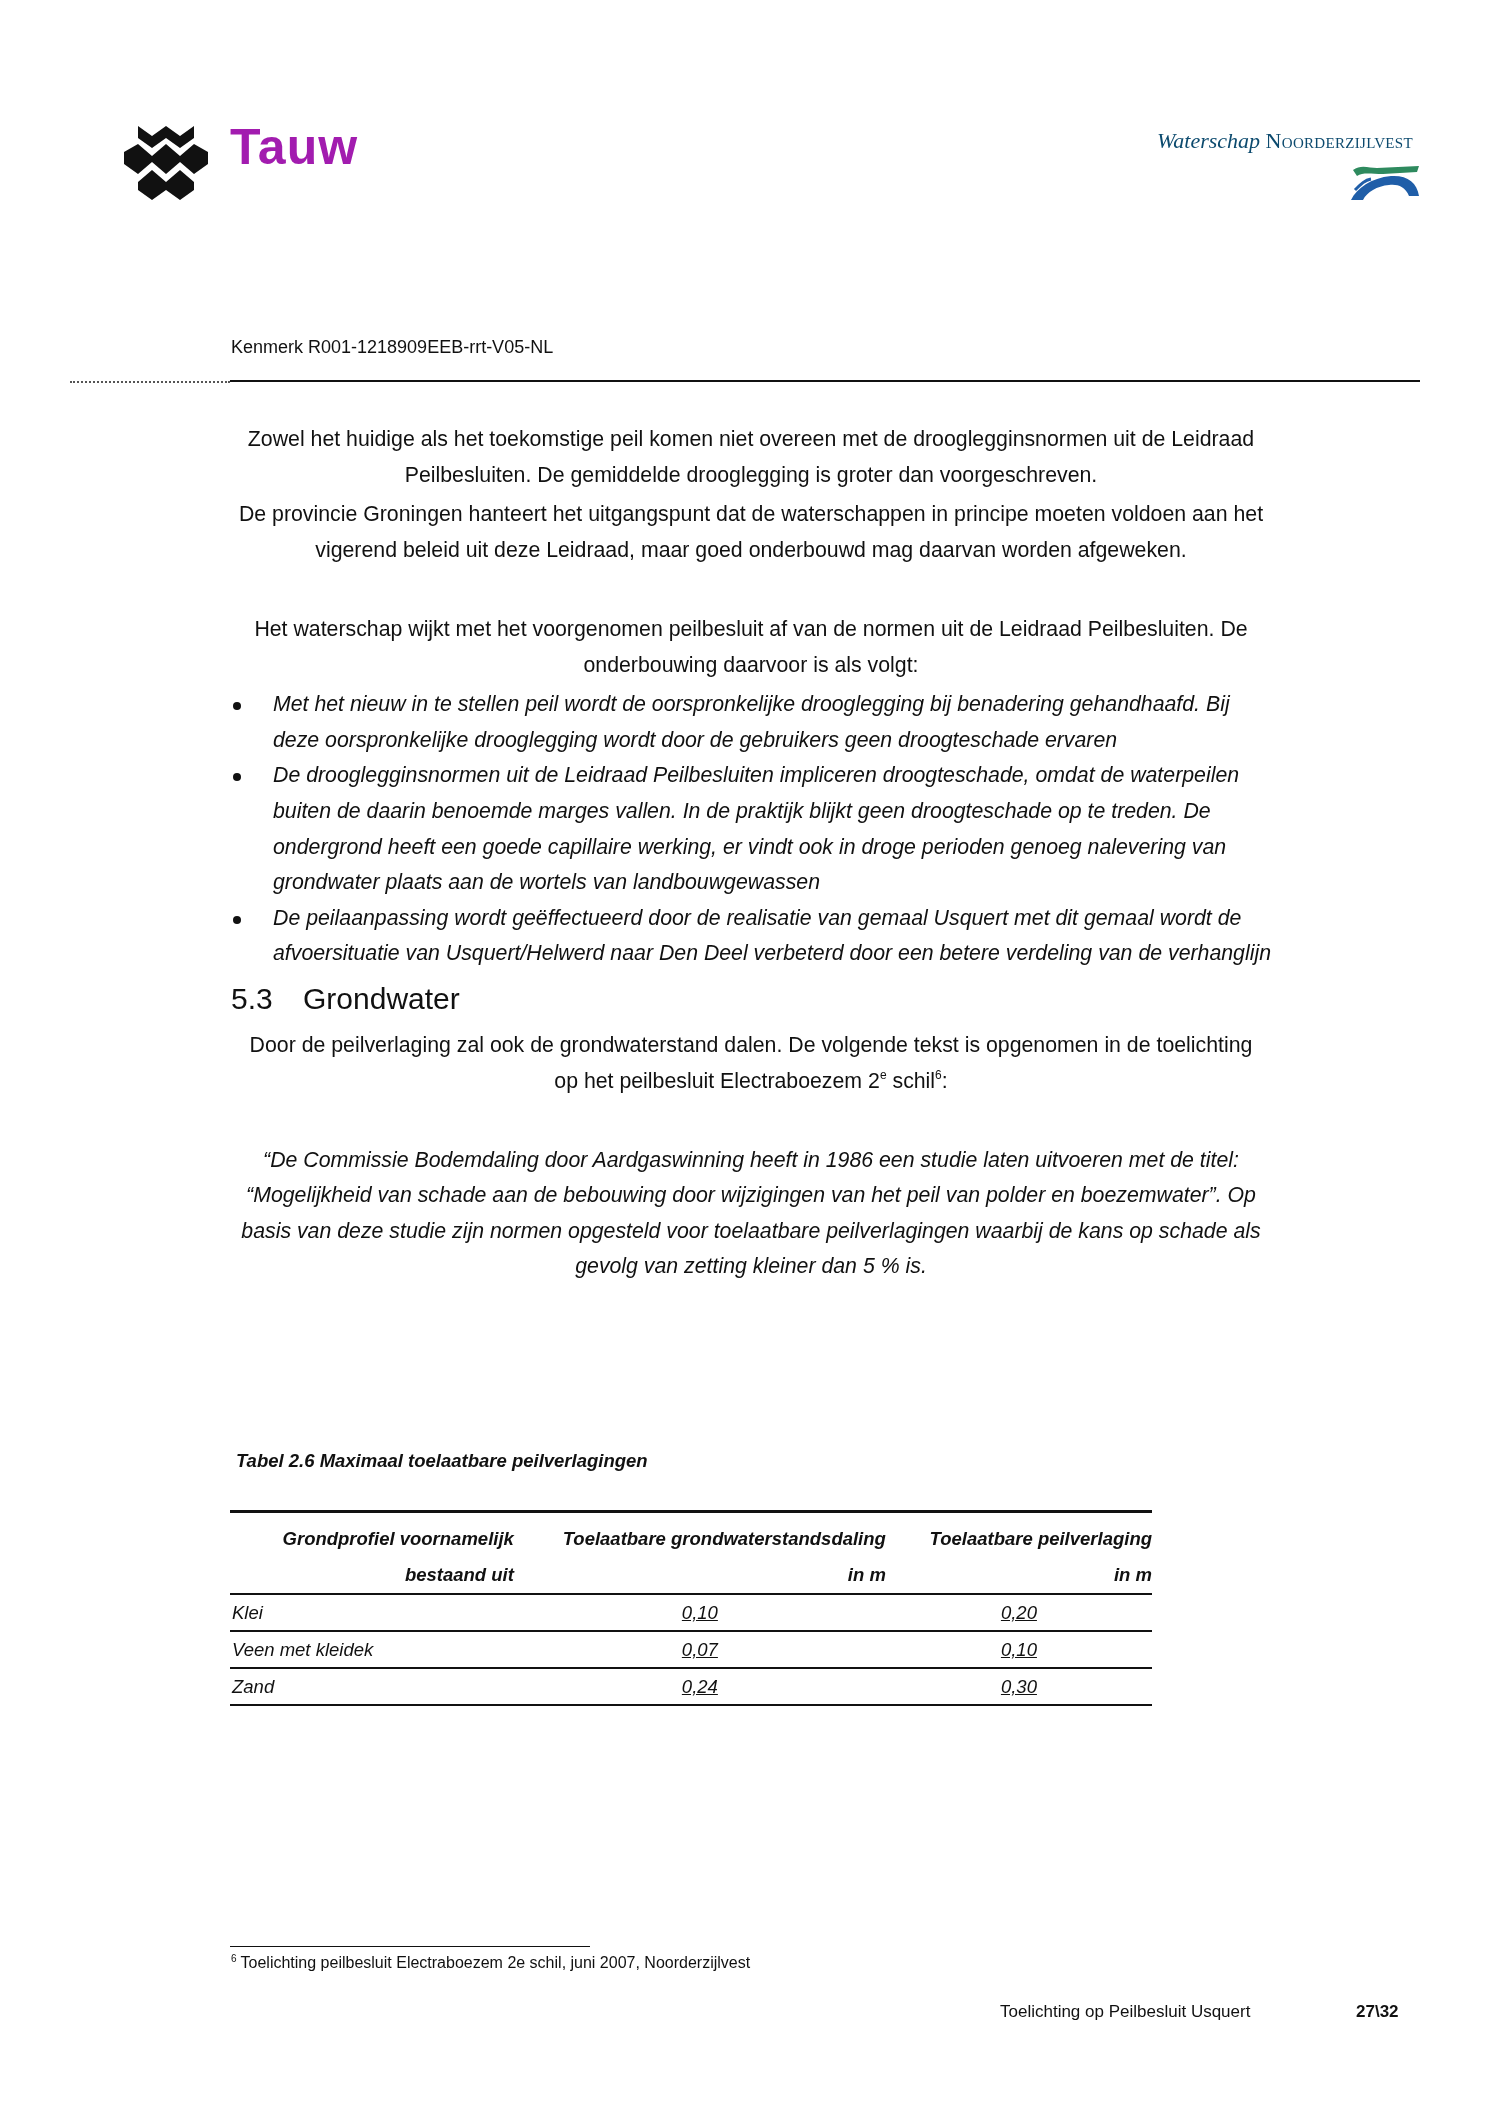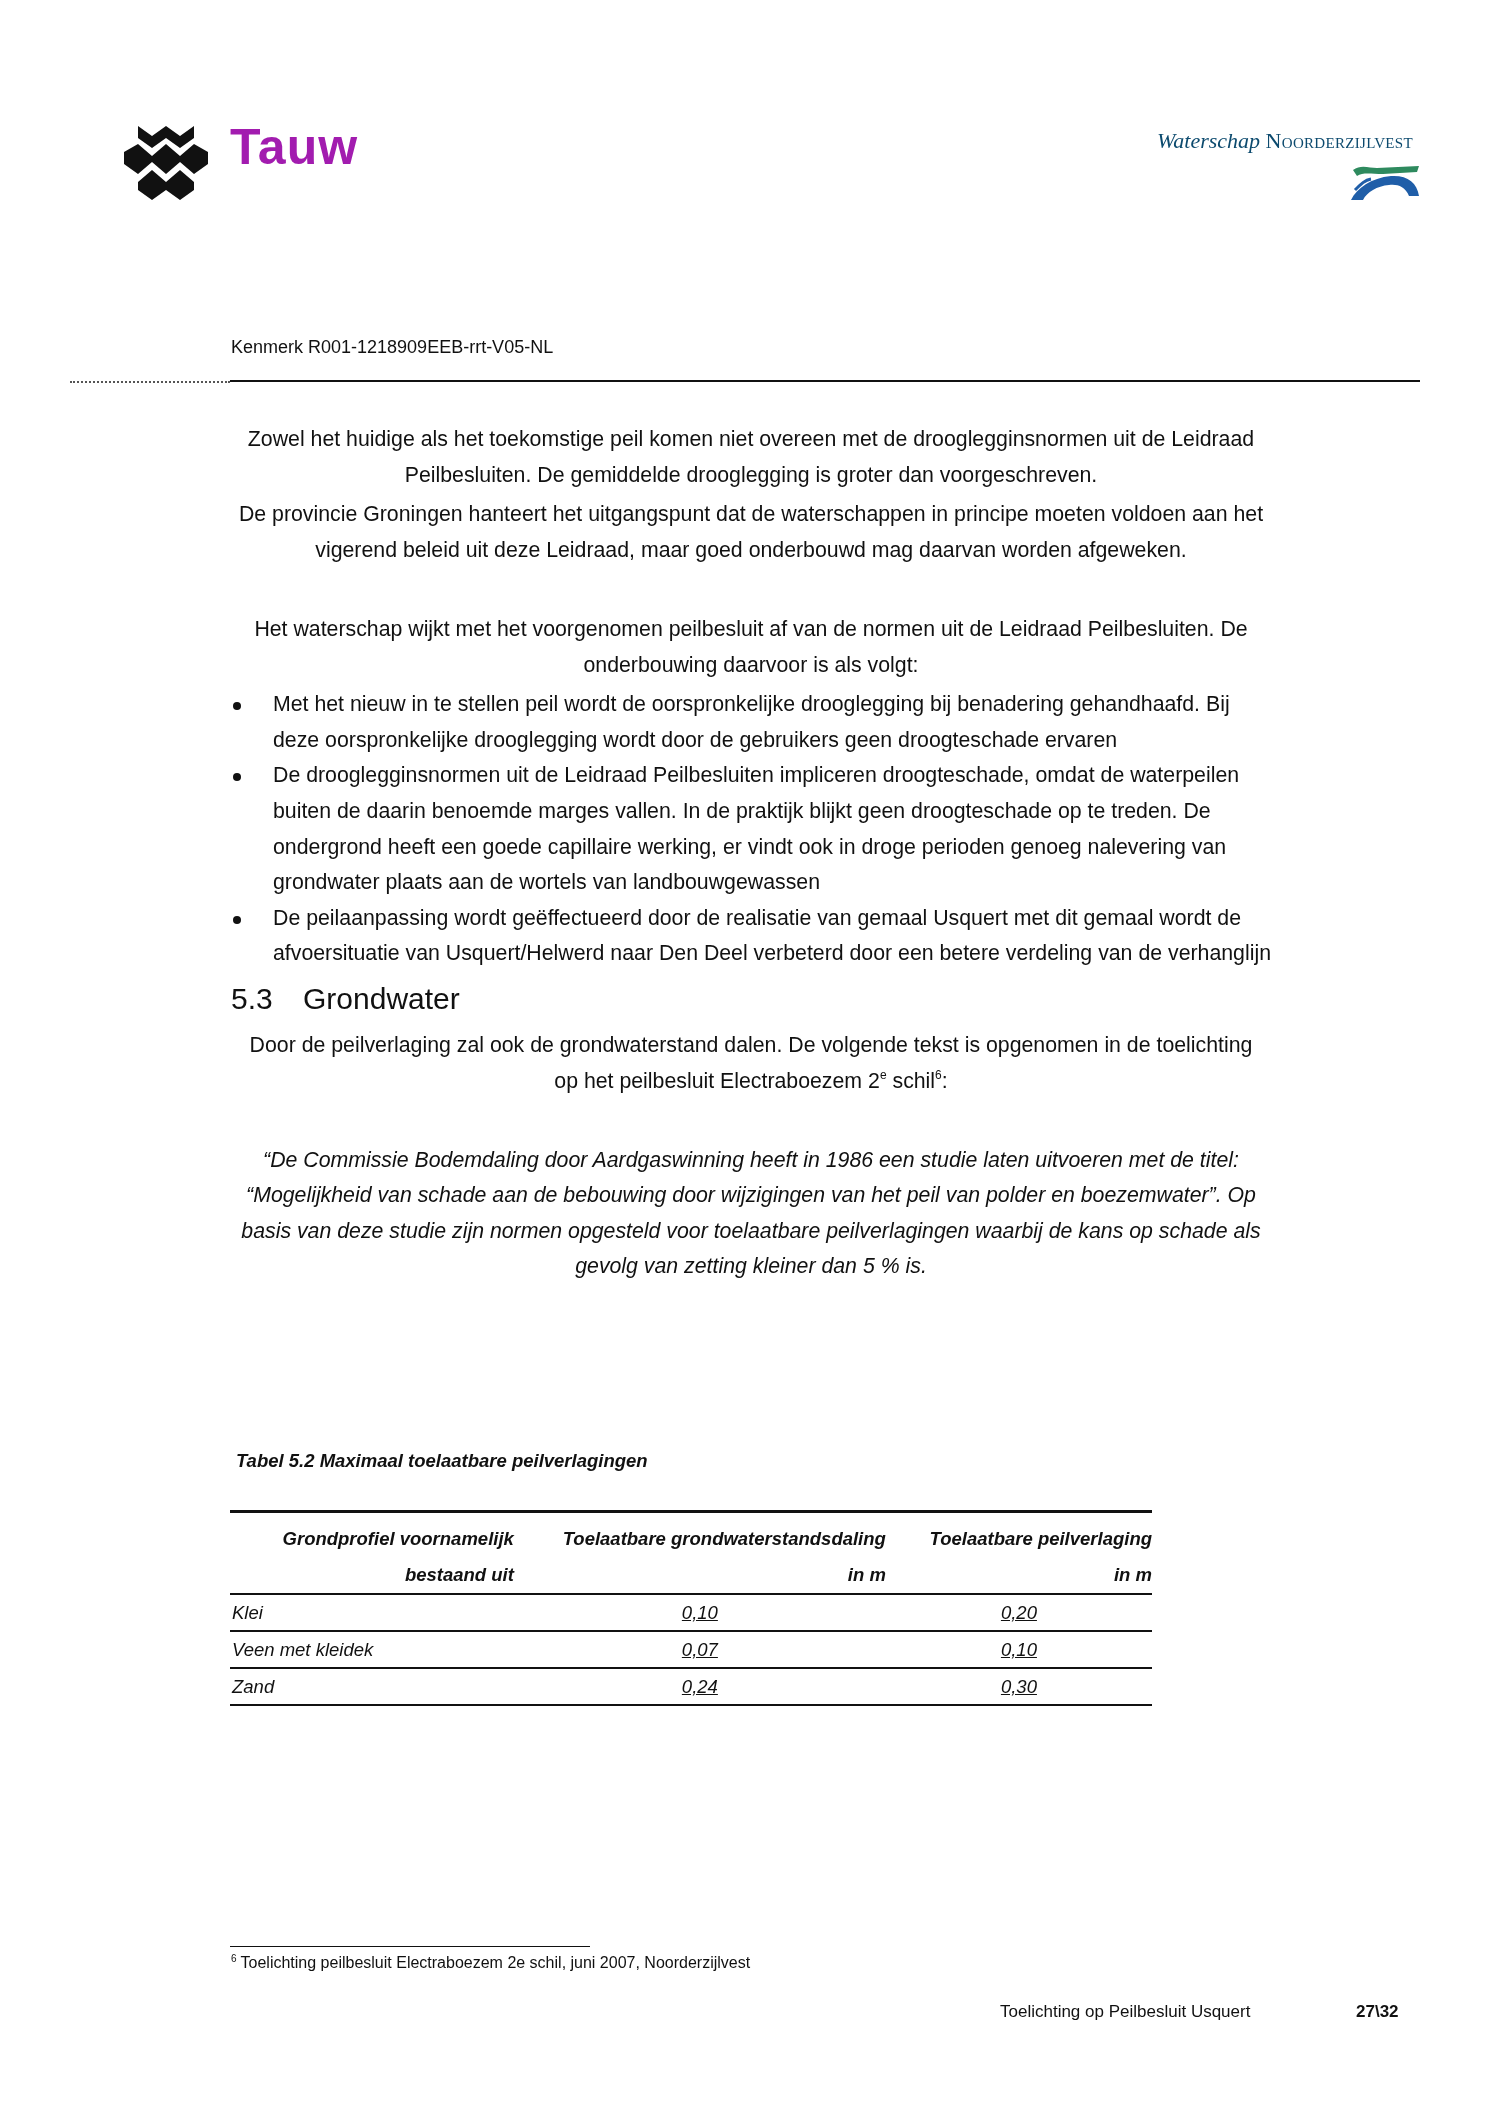--- a/index.html
+++ b/index.html
@@ -14,21 +14,21 @@
   .wz-name .caps { font-variant: small-caps; letter-spacing: 0.3px; }
   .wz-logo { left: 1347px; top: 160px; width: 76px; height: 42px; }
   .kenmerk { left: 231px; top: 337px; font-size: 18px; color: #111; }
   .dotrule { left: 70px; top: 381px; width: 160px; height: 0; border-top: 2px dotted #555; }
   .headrule { left: 230px; top: 380px; width: 1190px; height: 2px; background: #111; }
 
   
   .content { left: 231px; top: 418px; width: 1040px; font-size: 21.3px; line-height: 35.6px; }
   .content p { margin: 4px; text-align: center; }
   .gap { height: 35.6px; }
-  ul.bullets { list-style: none; margin: 0; padding: 0; }
+  ul.bullets { list-style: none; margin: 0; padding: 0; font-style: italic; }
   ul.bullets li { position: relative; padding-left: 42px; }
   ul.bullets li .dot { position: absolute; left: 2px; top: 15px; width: 8px; height: 8px; border-radius: 50%; background: #111; }
   h2.section { margin: 10px 0 12px 0; font-size: 30px; font-weight: normal; line-height: 34px; }
   h2.section .num { display: inline-block; width: 72px; }
   sup { font-size: 12px; line-height: 0; vertical-align: 9px; }
   .quote { font-style: italic; }
 
   
   .tcaption { left: 236px; top: 1450px; font-size: 18.5px; font-weight: bold; font-style: italic; }
   table.t52 { position: absolute; left: 230px; top: 1510px; width: 922px; border-collapse: collapse; font-size: 18.5px; font-style: italic; }
@@ -82,21 +82,21 @@
     <li><span class="dot"></span><span>De peilaanpassing wordt geëffectueerd door de realisatie van gemaal Usquert met dit gemaal wordt de afvoersituatie van Usquert/Helwerd naar Den Deel verbeterd door een betere verdeling van de verhanglijn</span></li>
   </ul>
   <h2 class="section">
     <span class="num">5.3</span><span>Grondwater</span>
   </h2>
   <p><span>Door de peilverlaging zal ook de grondwaterstand dalen. De volgende tekst is opgenomen in de toelichting op het peilbesluit Electraboezem 2</span><sup>e</sup><span> schil</span><sup>6</sup><span>:</span></p>
   <div class="gap"></div>
   <p class="quote">“De Commissie Bodemdaling door Aardgaswinning heeft in 1986 een studie laten uitvoeren met de titel: “Mogelijkheid van schade aan de bebouwing door wijzigingen van het peil van polder en boezemwater”. Op basis van deze studie zijn normen opgesteld voor toelaatbare peilverlagingen waarbij de kans op schade als gevolg van zetting kleiner dan 5 % is.</p>
 </div>
 
-<div class="abs tcaption">Tabel 5.2 Maximaal toelaatbare peilverlagingen</div>
+<div class="abs tcaption">Tabel 2.6 Maximaal toelaatbare peilverlagingen</div>
 <table class="t52">
   <thead>
     <tr>
       <th class="col1"><span>Grondprofiel voornamelijk</span><br><span>bestaand uit</span></th>
       <th class="col2"><span>Toelaatbare grondwaterstandsdaling</span><br><span>in m</span></th>
       <th class="col3"><span>Toelaatbare peilverlaging</span><br><span>in m</span></th>
     </tr>
   </thead>
   <tbody>
     <tr>

